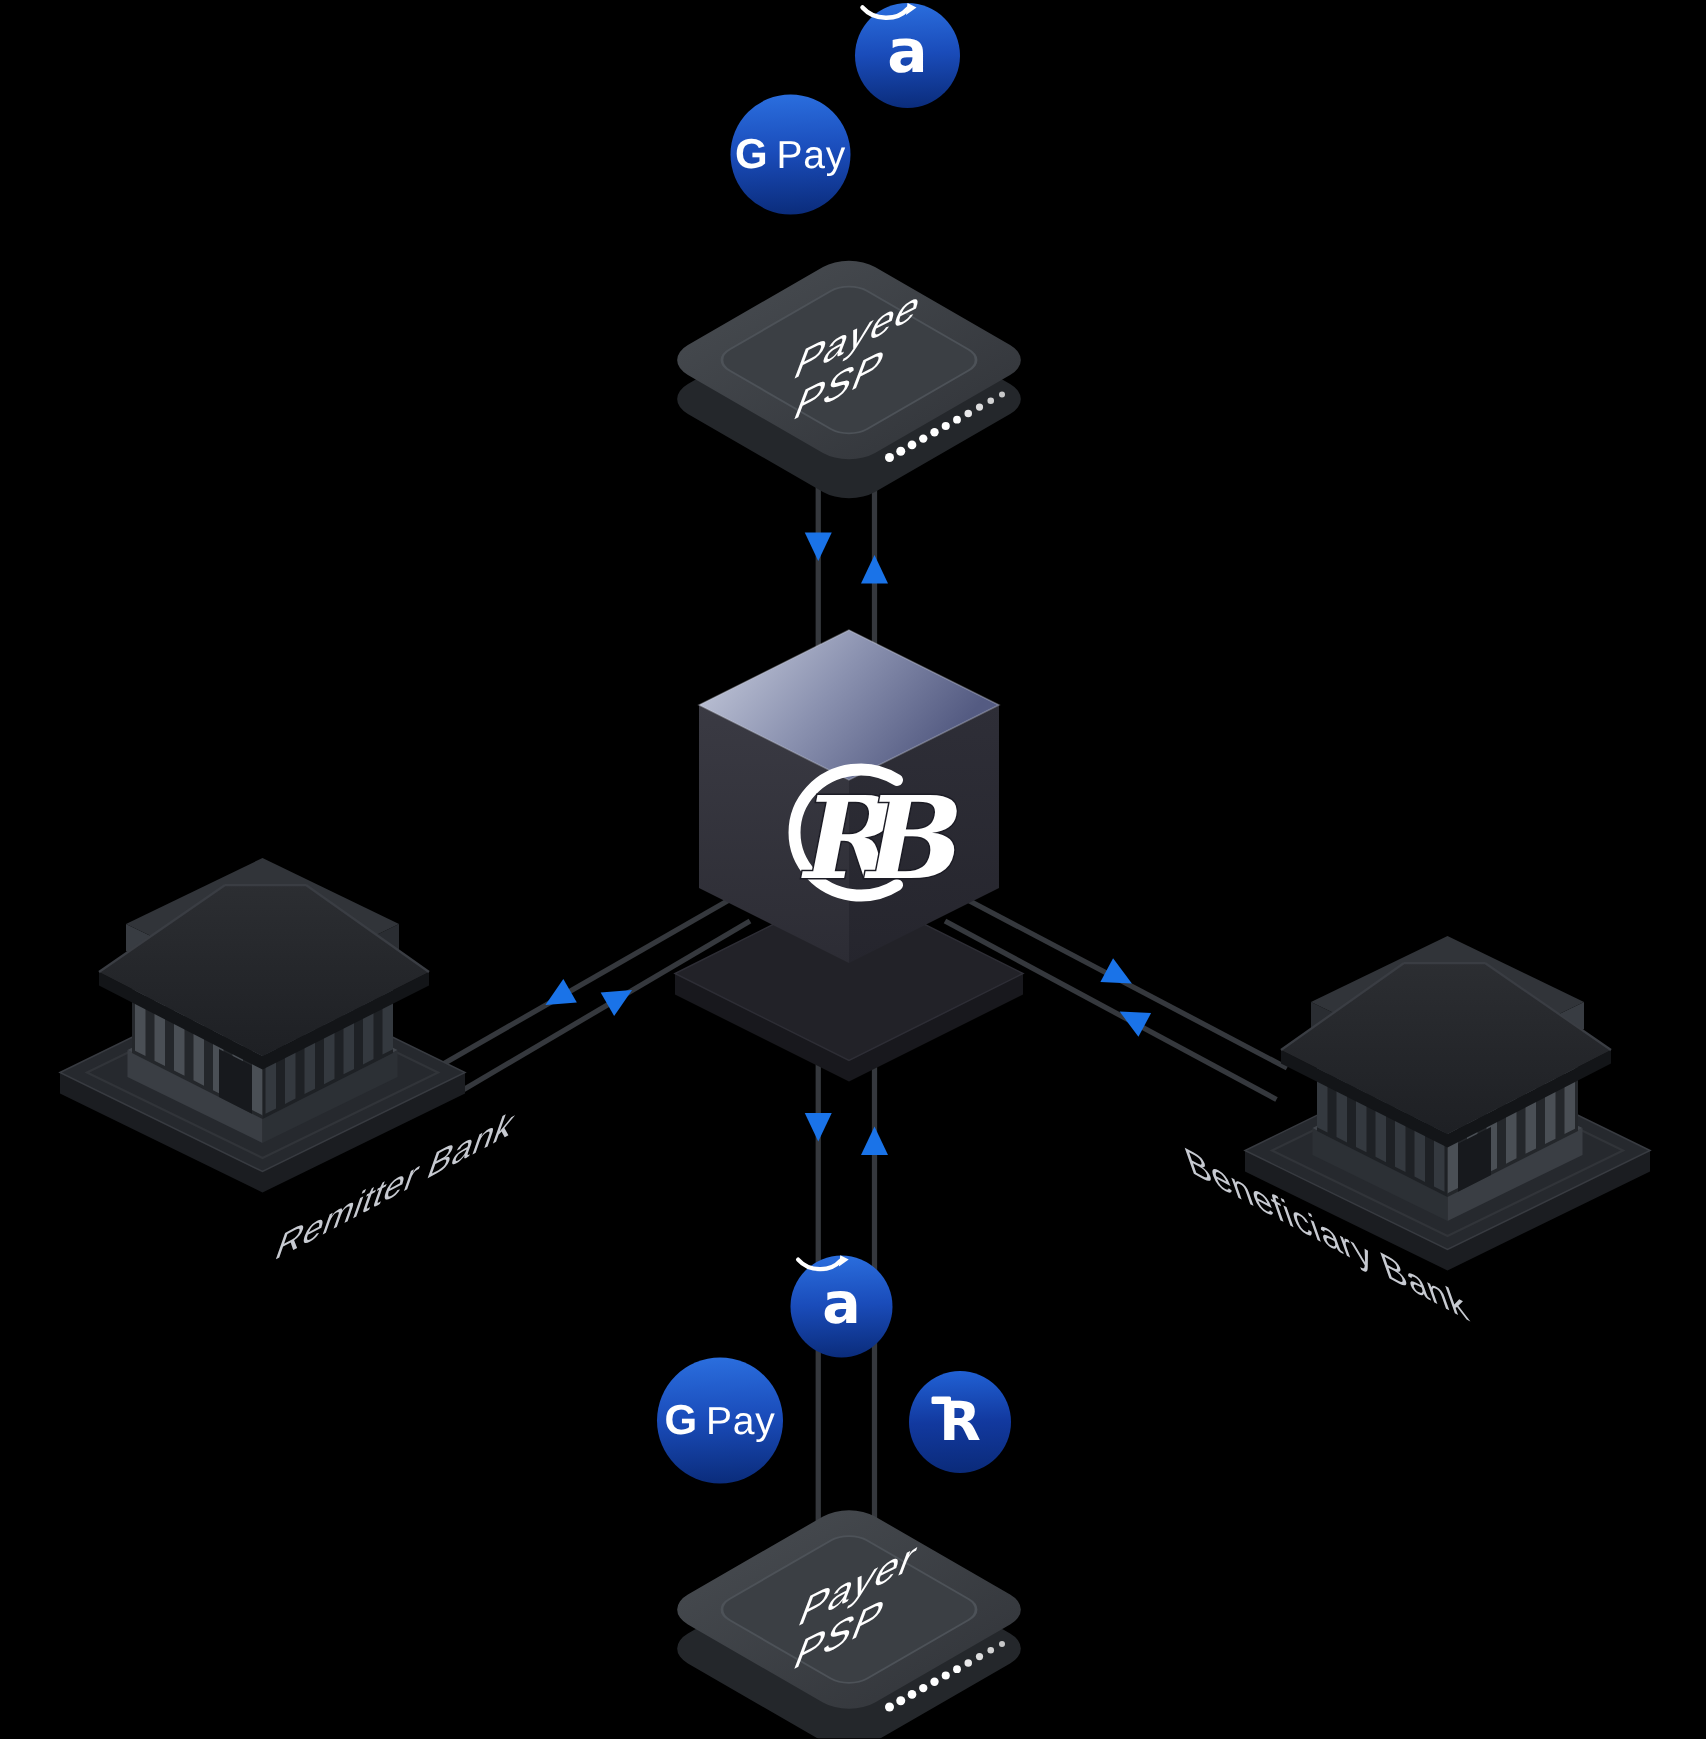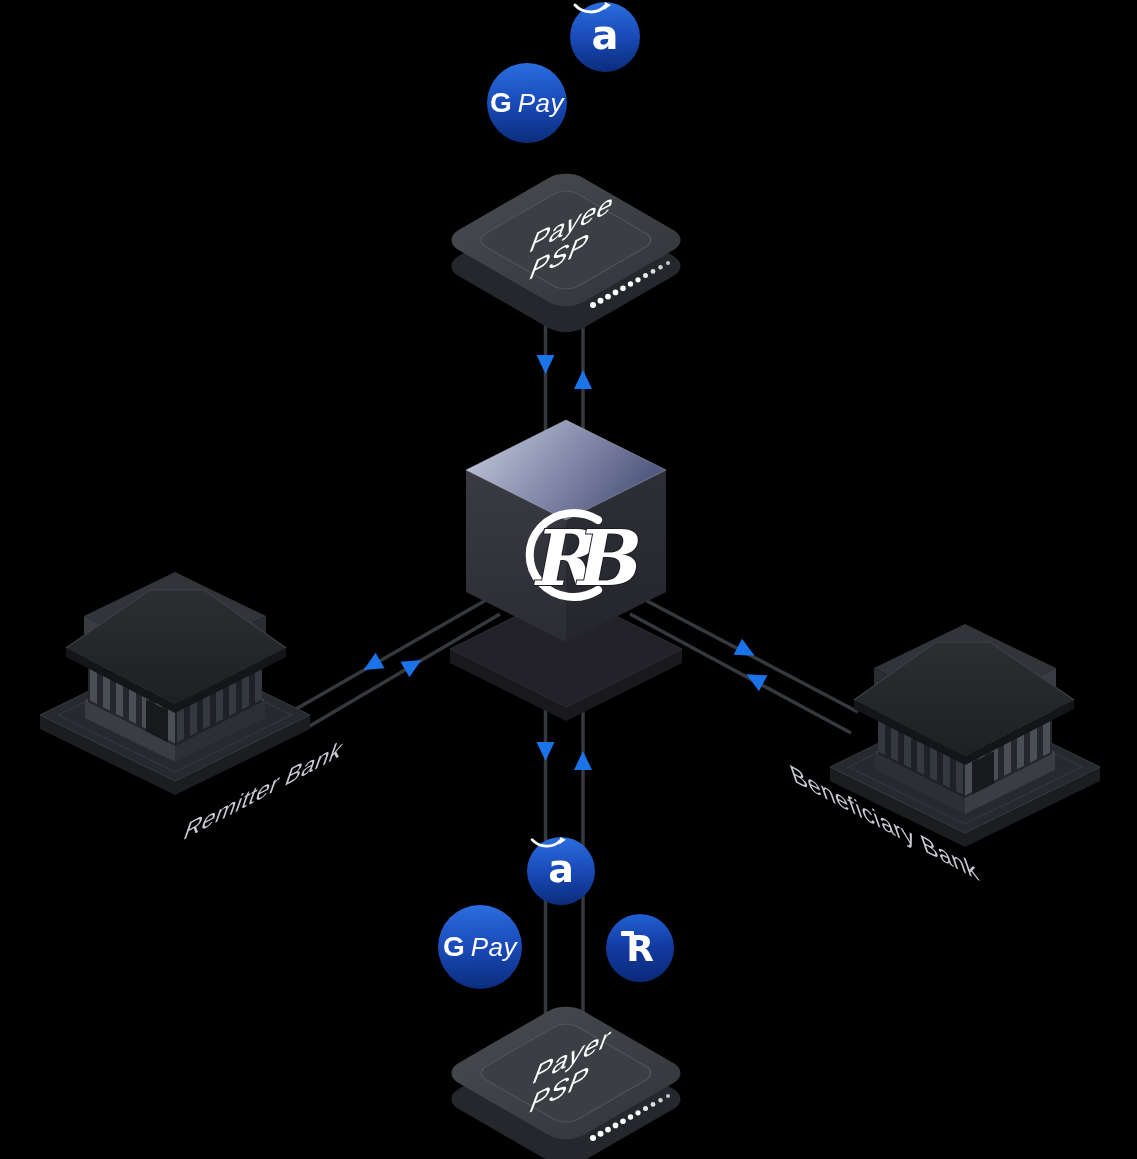--- a/index.html
+++ b/index.html
@@ -10,21 +10,21 @@
   
   .icon-circle{position:absolute;z-index:6;border-radius:50%;
     background:linear-gradient(178deg,#2b6fdf 0%,#1a4cba 48%,#0a2b79 100%);
     display:flex;align-items:center;justify-content:center;color:#fff;}
   .amz{flex-direction:column;}
   .amz .a-letter{font-family:"DejaVu Sans",sans-serif;font-weight:bold;
     font-size:40px;line-height:34px;margin-top:-4px;}
   .amz svg{margin-top:-2px;}
   .gpay{gap:6px;font-size:26px;}
   .gpay .g{font-weight:bold;font-size:28px;}
-  .gpay .pay{font-weight:400;letter-spacing:.5px;font-style:italic;}
+  .gpay .pay{font-weight:400;letter-spacing:.5px;}
   .rev .r-letter{font-weight:bold;font-size:36px;font-family:"DejaVu Sans",sans-serif;}
   .rev .rbar{position:absolute;left:15px;top:17px;width:13px;height:5px;background:#fff;border-radius:1px;}
 
   
   .bank-label{position:absolute;z-index:4;color:#c7cad1;font-size:27px;letter-spacing:.6px;
     white-space:nowrap;transform-origin:0 0;}
   .bank-label.left{transform:matrix(0.88,-0.47,-0.33,0.94,0,0);}
   .bank-label.right{transform:matrix(0.88,0.47,0.33,0.94,0,0);}
   .chip-label{position:absolute;z-index:4;width:190px;text-align:center;color:#fff;
     font-size:31px;line-height:36px;letter-spacing:1px;

